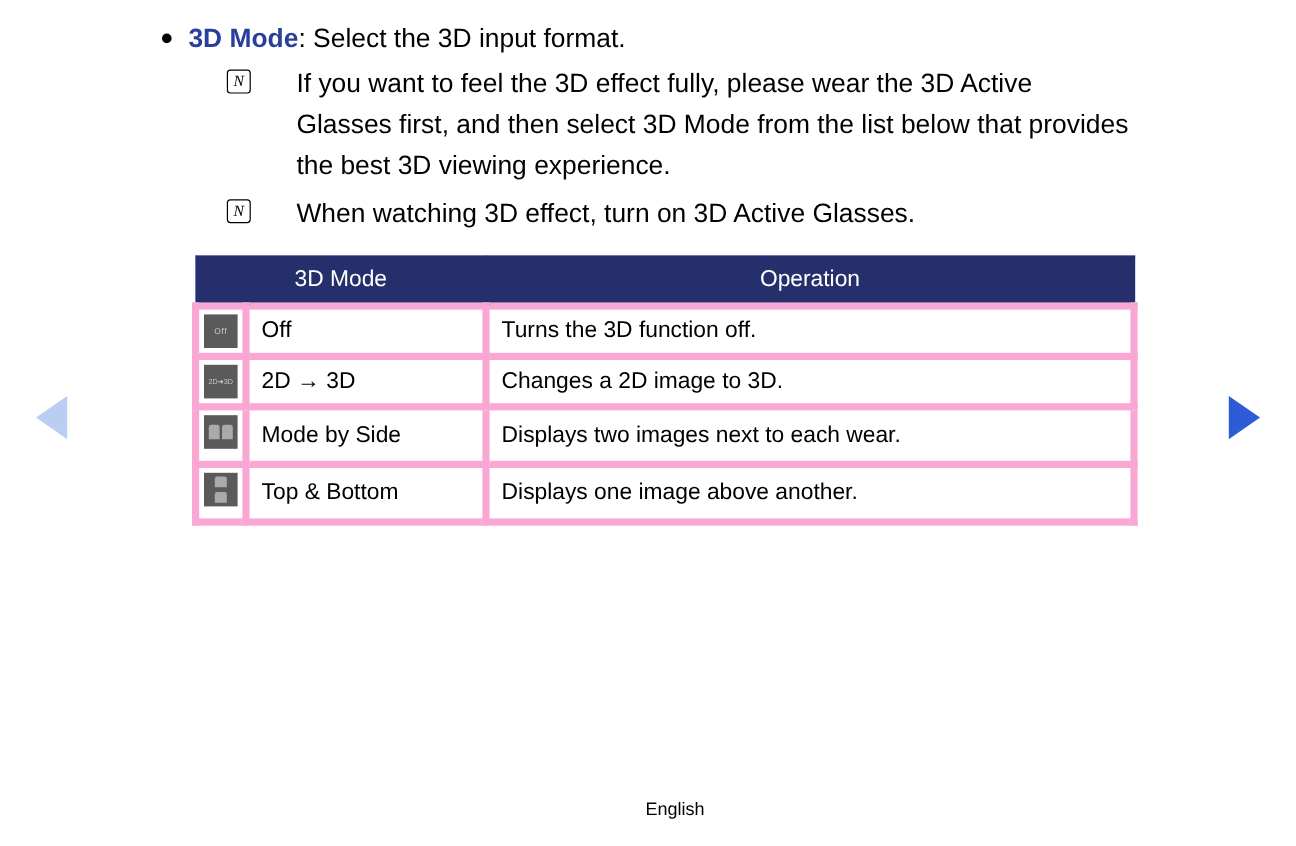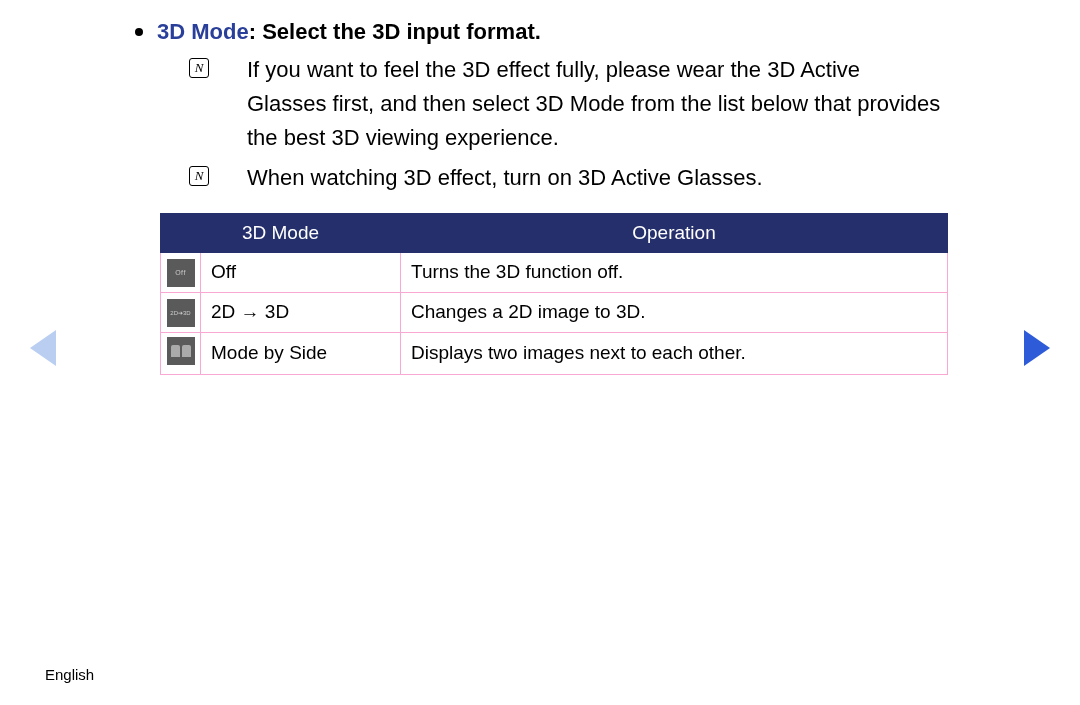--- a/index.html
+++ b/index.html
@@ -37,21 +37,20 @@
     border-radius: 50%;
     margin: 10px 14px 0 0;
     flex-shrink: 0;
   }
   .heading-label {
     color: #2a3f9a;
     font-weight: bold;
   }
   .heading-rest {
     color: #000;
-    font-weight: bold;
   }
   .note-row {
     display: flex;
     align-items: flex-start;
     font-size: 22px;
     line-height: 1.55;
     margin-left: 54px;
     margin-top: 6px;
   }
   .note-icon {
@@ -80,21 +79,21 @@
   table.modes th {
     background: #242f6b;
     color: #fff;
     font-weight: 500;
     font-size: 19px;
     padding: 8px 10px;
     text-align: center;
     border: 1px solid #242f6b;
   }
   table.modes td {
-    border: 1px solid #f9a8d4;
+    border: 6px solid #f9a8d4;
     padding: 6px 10px;
     font-size: 19px;
     vertical-align: middle;
     height: 40px;
   }
   .icon-cell {
     width: 40px;
     text-align: center;
     padding: 4px !important;
   }
@@ -148,20 +147,21 @@
   .nav-right {
     right: 30px;
     border-top: 18px solid transparent;
     border-bottom: 18px solid transparent;
     border-left: 26px solid #2e5bd8;
   }
   .footer-lang {
     position: absolute;
     bottom: 22px;
     left: 0; right: 0;
+    text-align: center;
     font-size: 15px;
     color: #000;
     padding-left: 45px;
   }
 </style>
 </head>
 <body>
 
 <div class="page">
 
@@ -204,21 +204,28 @@
             <span class="icon-box icon-2d3d">2D➔3D</span>
           </td>
           <td class="mode-cell">2D → 3D</td>
           <td>Changes a 2D image to 3D.</td>
         </tr>
         <tr>
           <td class="icon-cell">
             <span class="icon-box icon-sbs"></span>
           </td>
           <td class="mode-cell">Mode by Side</td>
-          <td>Displays two images next to each other.</td>
+          <td>Displays two images next to each wear.</td>
+        </tr>
+        <tr>
+          <td class="icon-cell">
+            <span class="icon-box icon-tb"></span>
+          </td>
+          <td class="mode-cell">Top &amp; Bottom</td>
+          <td>Displays one image above another.</td>
         </tr>
       </tbody>
     </table>
 
   </div>
 
   <div class="nav-arrow nav-left"></div>
   <div class="nav-arrow nav-right"></div>
 
   <div class="footer-lang">English</div>

